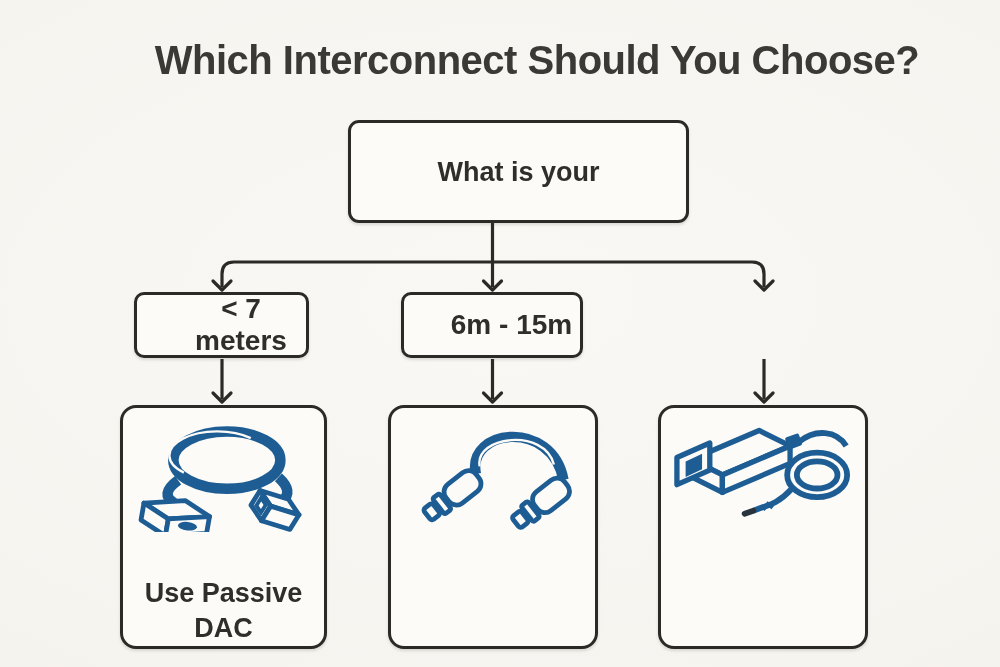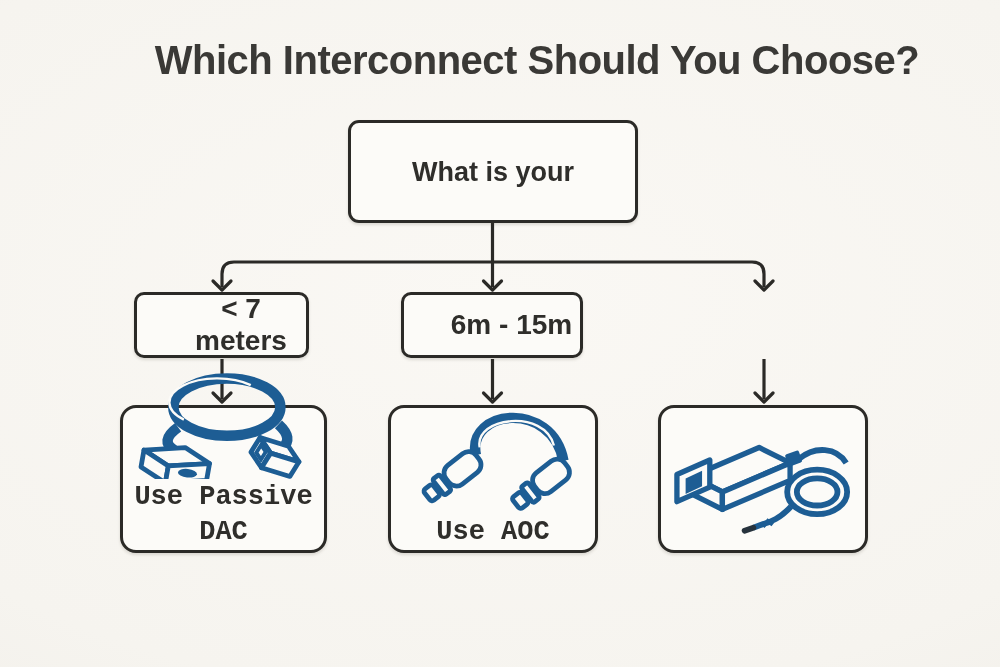--- a/index.html
+++ b/index.html
@@ -26,37 +26,37 @@
     position:absolute;
     background:#fcfbf8;
     border:3px solid #2b2a27;
     box-sizing:border-box;
     display:flex; align-items:center; justify-content:center;
     text-align:center;
     color:#2f2e2b;
     box-shadow:0 2px 3px rgba(70,62,50,0.16);
   }
   .root-box {
-    left:348px; top:120px; width:290px; height:103px;
+    left:348px; top:120px; width:341px; height:103px;
     border-radius:11px;
     font-size:27px; font-weight:600; line-height:36px;
   }
   .cond-box {
     top:292px; height:66px;
     border-radius:10px;
     font-size:28px; font-weight:600;padding-left:39px;
   }
   .cond-1 { left:134px; width:175px; }
   .cond-2 { left:401px; width:182px; }
   .cond-3 { left:679px; width:171px; }
   .result-box {
-    top:405px; height:148px;
+    top:405px; height:244px;
     border-radius:16px;
-    flex-direction:column; justify-content:flex-end;
-    font-size:27px; font-weight:600; line-height:35px;font-family:Liberation Mono, monospace;
+    flex-direction:column; justify-content:space-between;
+    font-size:27px; font-weight:600; line-height:35px;
   }
   .res-1 { left:120px; width:207px; }
   .res-2 { left:388px; width:210px; }
   .res-3 { left:658px; width:210px; }
   .icon-wrap { margin-top:7px; height:118px; display:flex; align-items:center; justify-content:center; }
   .result-label { margin-top:1px; }
 </style>
 </head>
 <body>
 
@@ -149,21 +149,21 @@
         <g transform="translate(105 102) rotate(-38)">
           <g stroke="#1d5d94" stroke-width="5" stroke-linejoin="round" fill="#fcfbf8">
             <rect x="0" y="7" width="12" height="15" rx="3"></rect>
             <rect x="15" y="4" width="9" height="21" rx="2"></rect>
             <rect x="27" y="2" width="40" height="25" rx="10"></rect>
           </g>
         </g>
       </svg>
     </div>
     <div class="result-label">
-      <span>Use AOC</span><br>
+      <br>
     </div>
   </div>
 
   <div class="box result-box res-3">
     <div class="icon-wrap">
       <svg width="196" height="118" viewBox="0 0 200 122">
 
         <g stroke="#1d5d94" stroke-width="6" fill="none">
           <path d="M 137 28 C 154 14 176 16 186 32"></path>
           <ellipse cx="156" cy="62" rx="31" ry="23"></ellipse>

